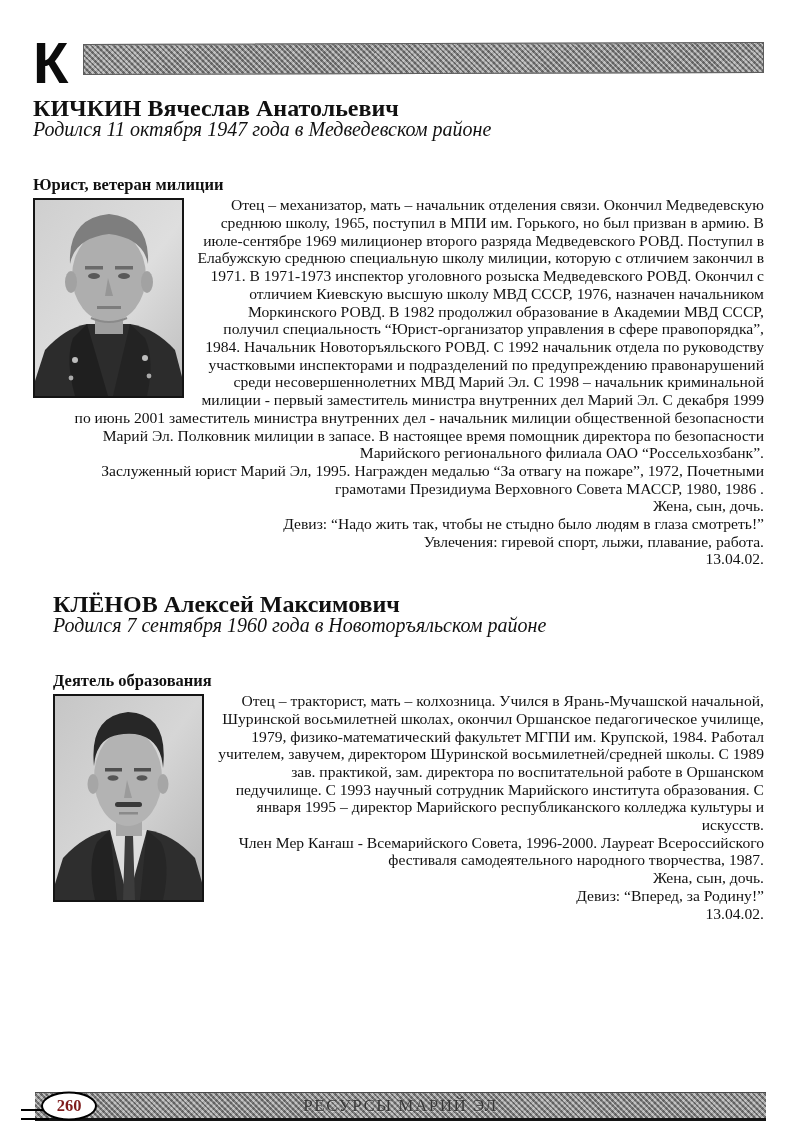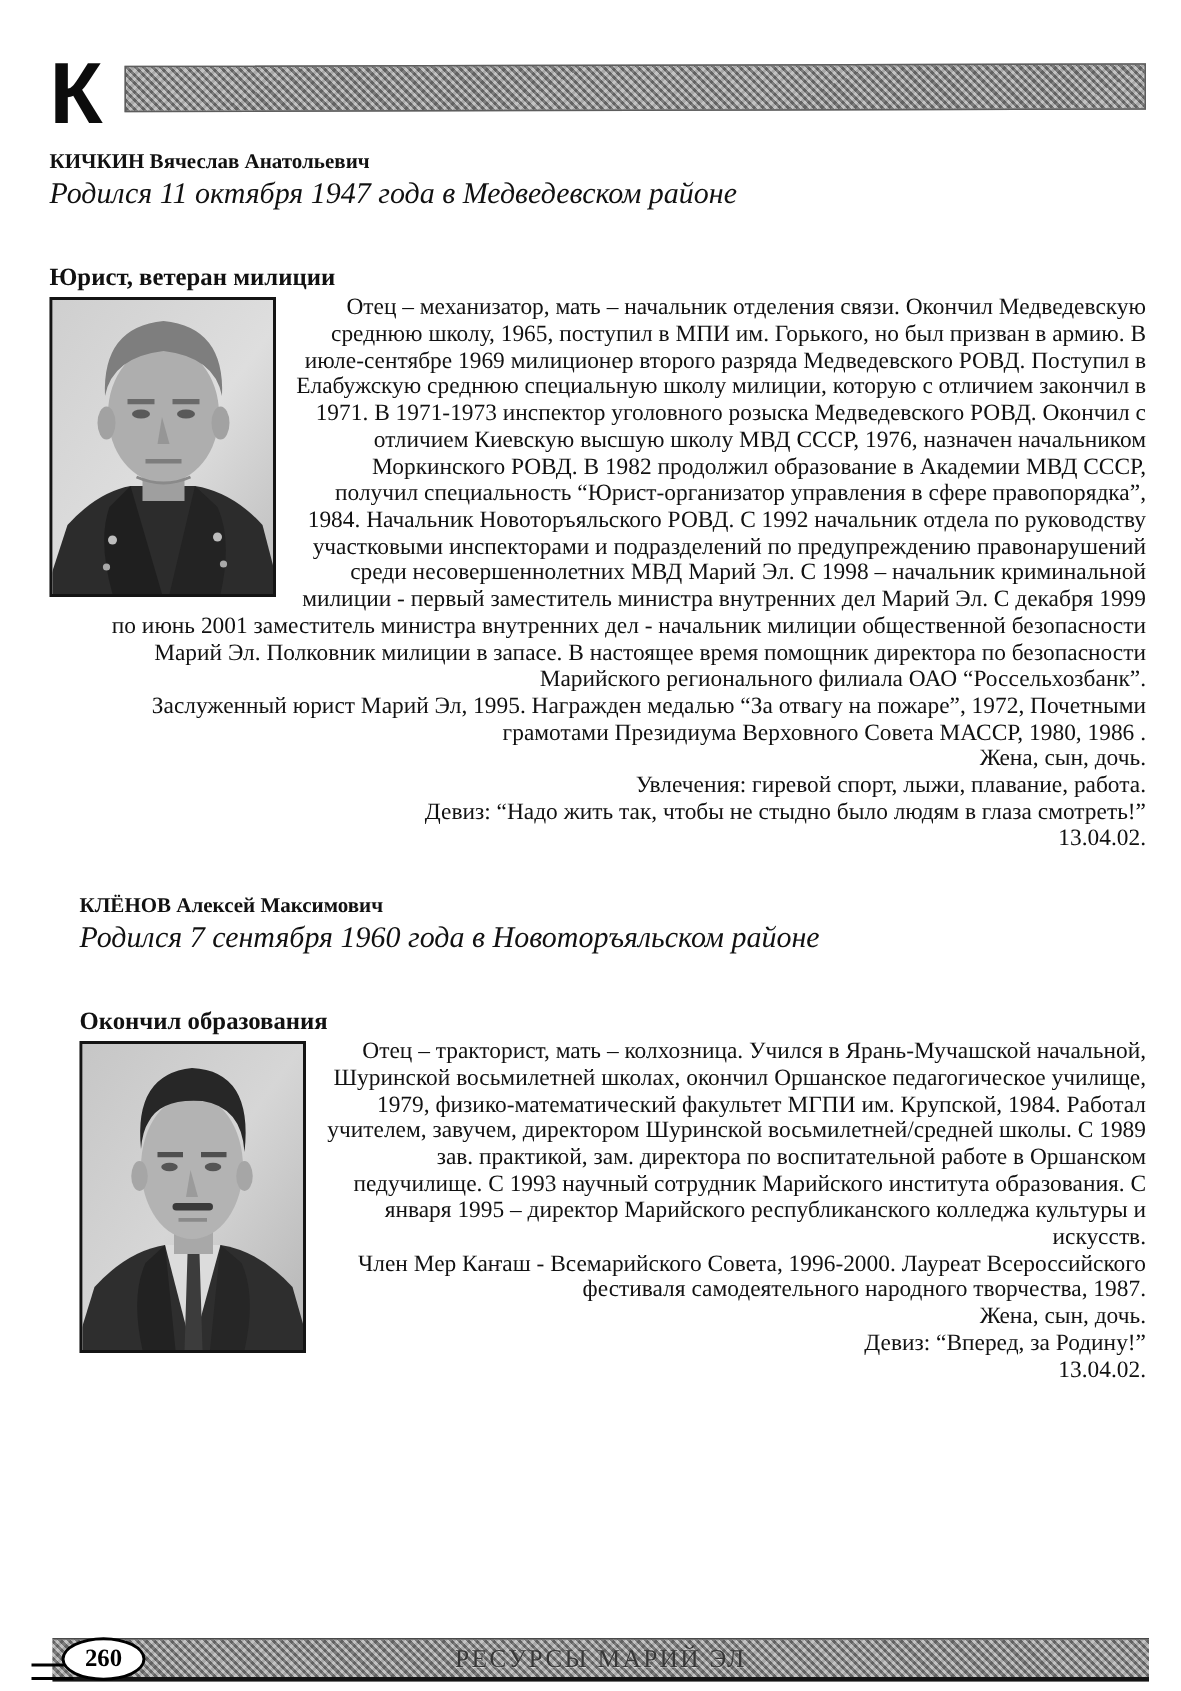--- a/index.html
+++ b/index.html
@@ -39,21 +39,21 @@
     margin-left:17px;
     margin-top:7px;
     border:1px solid #5d5d5d;
     transform:skewY(-0.15deg);
   }
   
   .entry{margin-top:9px;}
   .entry + .entry{margin-top:26px;padding-left:20px;}
   .entry-name{
     margin:0;
-    font-size:14px;
+    font-size:24px;
     font-weight:bold;
     line-height:21px;
   }
   .entry-born{
     font-style:italic;
     font-size:20px;
     line-height:20px;
   }
   .entry-role{
     font-weight:bold;
@@ -98,21 +98,21 @@
     position:absolute;
     left:6px;top:50%;
     transform:translateY(-50%);
     width:52px;height:25px;
     background:#ffffff;
     border:2px solid #000;
     border-radius:50%;
     display:flex;align-items:center;justify-content:center;
     font-weight:bold;
     font-size:16.5px;
-    color:#000000;
+    color:#7f1d1d;
   }
   .footer-left-rules{
     position:absolute;
     left:-14px;bottom:-2px;
     width:28px;height:7px;
     border-top:2px solid #000;
     border-bottom:2px solid #000;
   }
 </style>
 </head>
@@ -167,31 +167,31 @@
             <ellipse cx="89" cy="76" rx="6" ry="3" fill="#595959"></ellipse>
 
             <path d="M73 78 L70 96 L78 96 Z" fill="#969696"></path>
             <rect x="62" y="106" width="24" height="3" fill="#7d7d7d"></rect>
             <path d="M56 118 Q74 126 92 118" stroke="#8a8a8a" stroke-width="2" fill="none"></path>
           </svg>
         </div>
         <p>Отец – механизатор, мать – начальник отделения связи. Окончил Медведевскую среднюю школу, 1965, поступил в МПИ им. Горького, но был призван в армию. В июле-сентябре 1969 милиционер второго разряда Медведевского РОВД.  Поступил в Елабужскую среднюю специальную школу милиции, которую с отличием закончил в 1971. В 1971-1973 инспектор уголовного розыска Медведевского РОВД. Окончил с отличием Киевскую высшую школу МВД СССР, 1976, назначен начальником Моркинского РОВД. В 1982 продолжил образование в Академии МВД СССР, получил специальность “Юрист-организатор управления в сфере правопорядка”, 1984. Начальник Новоторъяльского РОВД. С 1992 начальник отдела по руководству участковыми инспекторами и подразделений по предупреждению правонарушений среди несовершеннолетних МВД Марий Эл. С 1998 – начальник криминальной милиции - первый заместитель министра внутренних дел Марий Эл. С декабря 1999 по июнь 2001 заместитель министра внутренних дел - начальник милиции общественной безопасности Марий Эл. Полковник милиции в запасе. В настоящее время помощник директора по безопасности Марийского регионального филиала ОАО “Россельхозбанк”.</p>
         <p>Заслуженный юрист Марий Эл, 1995. Награжден медалью “За отвагу на пожаре”, 1972, Почетными грамотами Президиума Верховного Совета МАССР, 1980, 1986 .</p>
         <p>Жена, сын, дочь.</p>
+        <p>Девиз: “Надо жить так, чтобы не стыдно было людям в глаза смотреть!”</p>
         <p>Увлечения: гиревой спорт, лыжи, плавание, работа.</p>
-        <p>Девиз: “Надо жить так, чтобы не стыдно было людям в глаза смотреть!”</p>
         <p>13.04.02.</p>
         <div class="clear"></div>
       </div>
     </section>
 
     <section class="entry">
       <h2 class="entry-name">КЛЁНОВ Алексей Максимович</h2>
       <div class="entry-born">Родился 7 сентября 1960 года в Новоторъяльском районе</div>
-      <div class="entry-role">Окончил образования</div>
+      <div class="entry-role">Деятель образования</div>
 
       <div class="bio">
         <div class="photo">
           <svg viewBox="0 0 147 204" xmlns="http://www.w3.org/2000/svg">
             <defs>
               <linearGradient id="bg2" x1="0" y1="0" x2="1" y2="1">
                 <stop offset="0" stop-color="#c6c6c6"></stop>
                 <stop offset="0.5" stop-color="#d6d6d6"></stop>
                 <stop offset="1" stop-color="#b5b5b5"></stop>
               </linearGradient>

